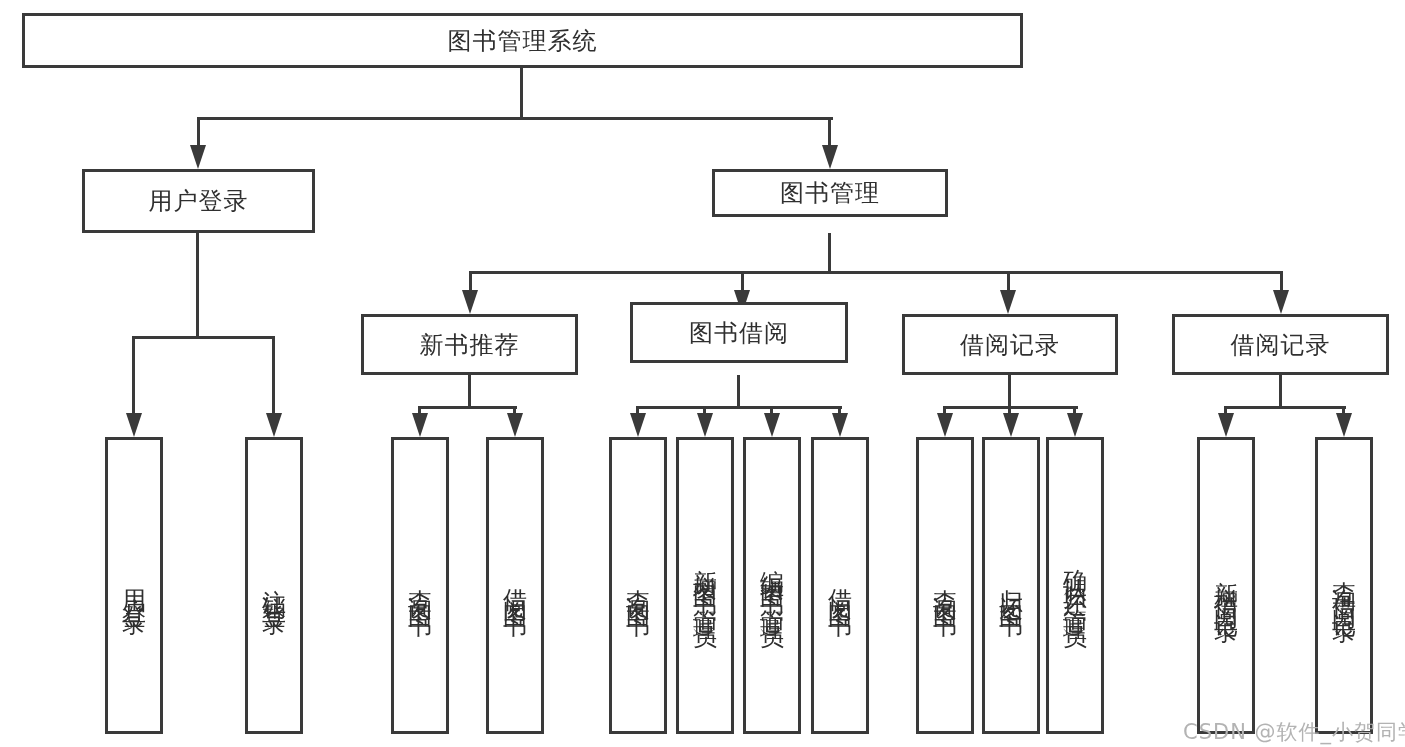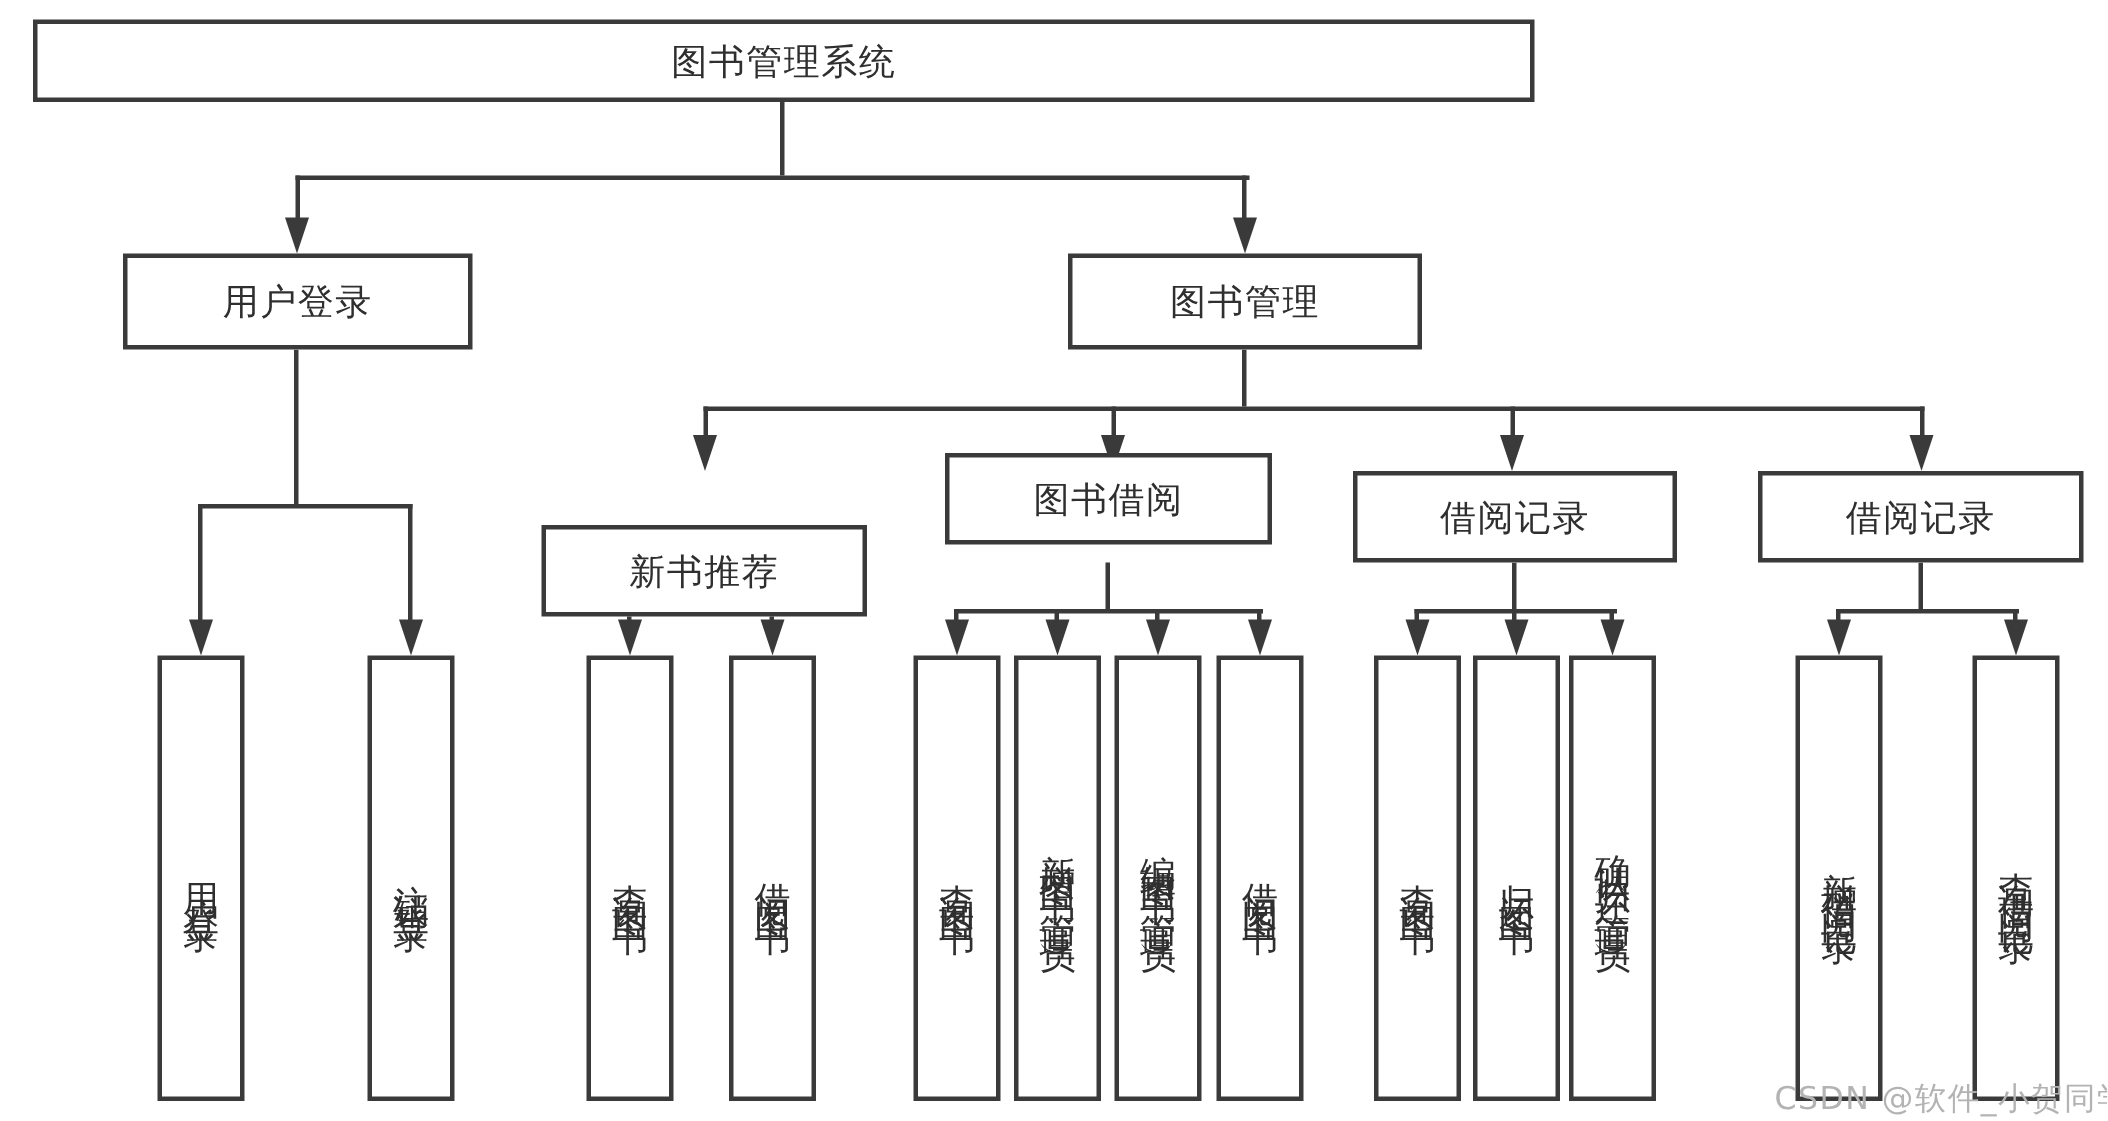--- a/index.html
+++ b/index.html
@@ -93,25 +93,25 @@
   <div class="vline" style="left:1342px;top:406px;width:3px;height:12px;"></div>
   <div class="arrowhead" style="left:1336px;top:413px;"></div>
 
   <div class="box hbox" style="left:22px;top:13px;width:1001px;height:55px;">
     <span>图书管理系统</span>
   </div>
 
   <div class="box hbox" style="left:82px;top:169px;width:233px;height:64px;">
     <span>用户登录</span>
   </div>
-  <div class="box hbox" style="left:712px;top:169px;width:236px;height:64px;">
+  <div class="box hbox" style="left:712px;top:169px;width:236px;height:48px;">
     <span>图书管理</span>
   </div>
 
-  <div class="box hbox" style="left:361px;top:314px;width:217px;height:61px;margin-top:36px;">
+  <div class="box hbox" style="left:361px;top:314px;width:217px;height:61px;">
     <span>新书推荐</span>
   </div>
   <div class="box hbox" style="left:630px;top:302px;width:218px;height:61px;">
     <span>图书借阅</span>
   </div>
   <div class="box hbox" style="left:902px;top:314px;width:216px;height:61px;">
     <span>借阅记录</span>
   </div>
   <div class="box hbox" style="left:1172px;top:314px;width:217px;height:61px;">
     <span>借阅记录</span>

